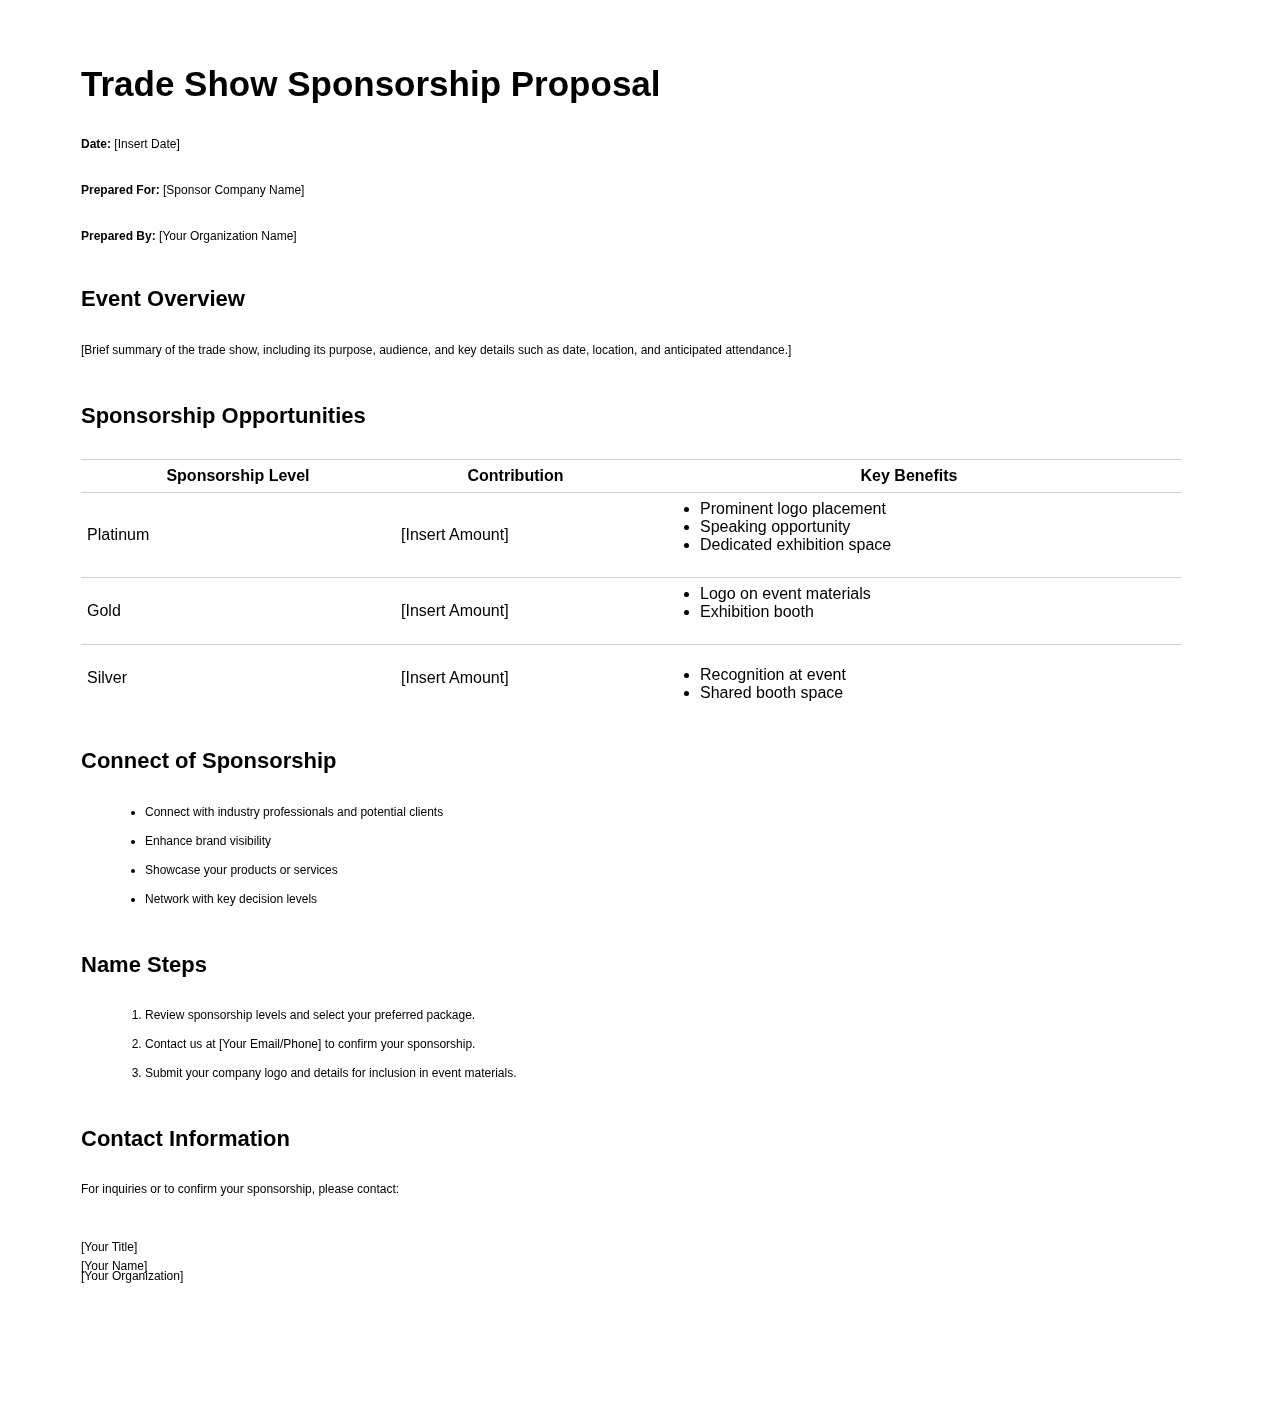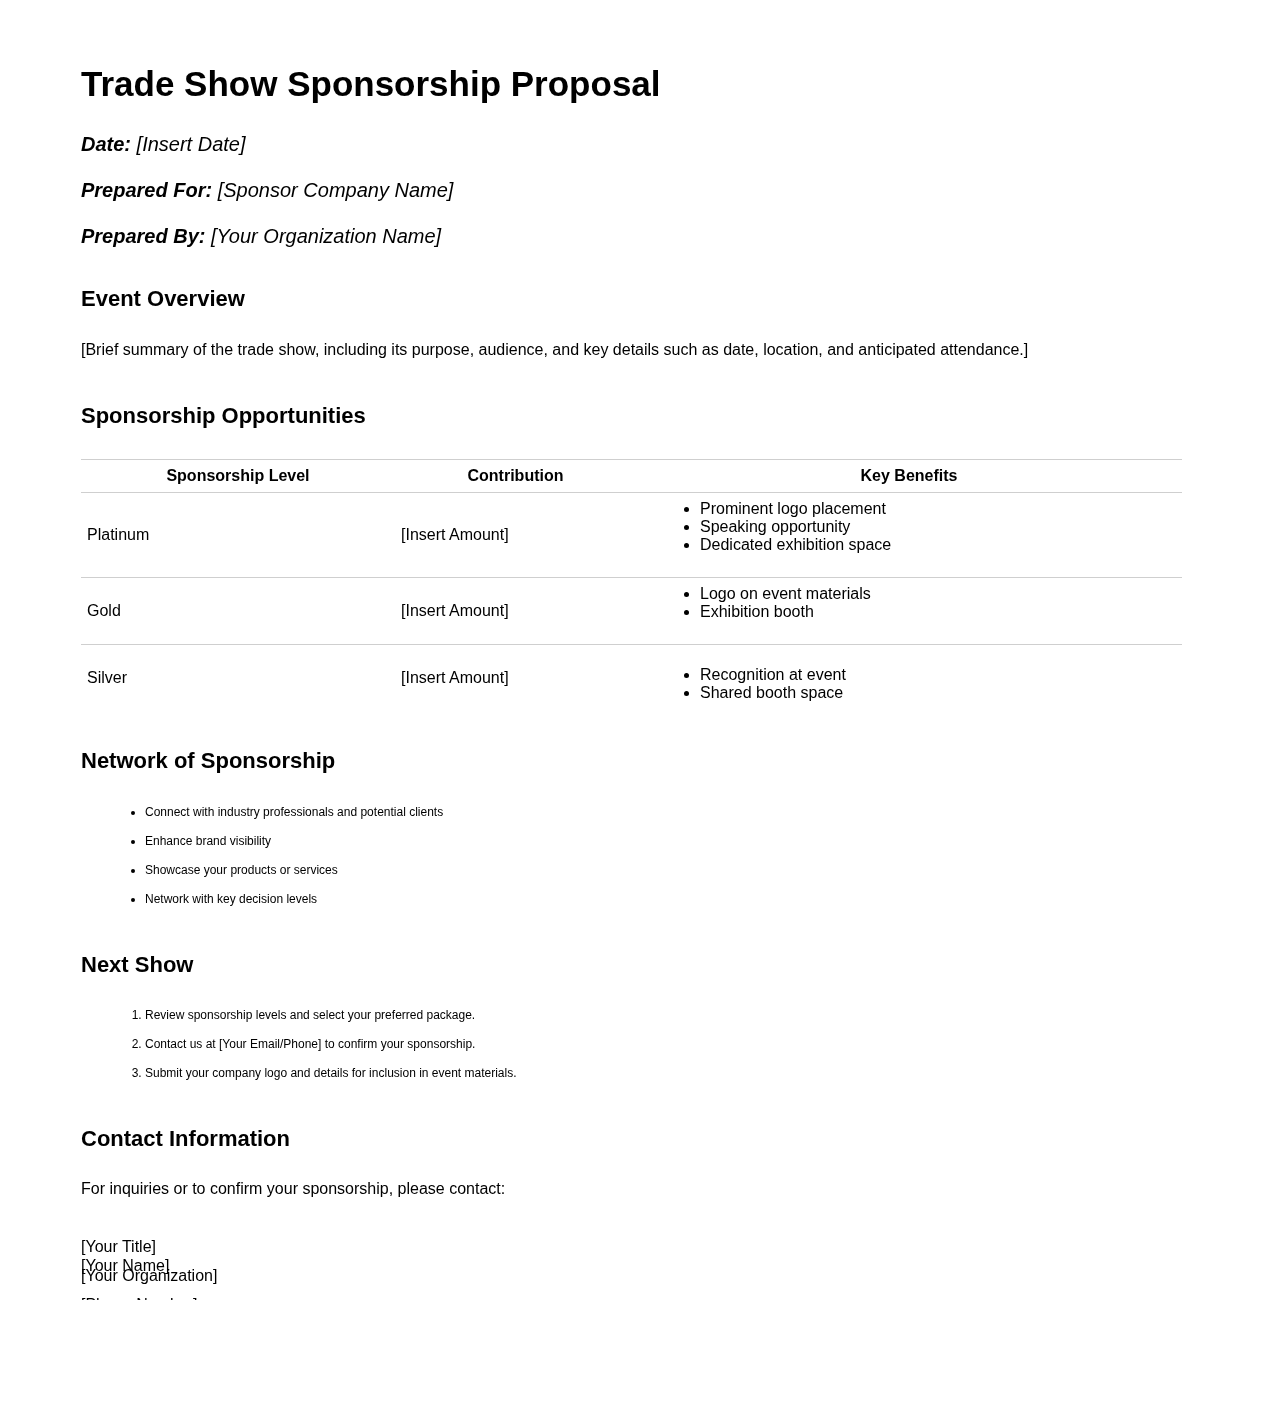--- a/index.html
+++ b/index.html
@@ -1,22 +1,22 @@
 <!DOCTYPE html>
 <html><head>
 <meta charset="utf-8">
 <style>
   html, body { margin:0; padding:0; background:#ffffff; }
   body { width:1263px; height:1402px; overflow:hidden; font-family:"Liberation Sans", sans-serif; color:#000; }
   .page { position:absolute; left:81px; top:0; width:1101px; height:1300px; overflow:hidden; }
   h1 { font-size:35px; font-weight:bold; margin:0; position:absolute; top:63px; left:0; line-height:42px; }
-  .meta { position:absolute; left:0; font-size:20px; line-height:20px;font-style:italic; }
+  .meta { position:absolute; left:0; font-size:12px; line-height:20px; }
   .meta b { font-weight:bold; }
   h2 { position:absolute; left:0; margin:0; font-size:22px; font-weight:bold; line-height:28px; }
-  p.txt { position:absolute; left:0; margin:0; font-size:16px; line-height:20px; }
+  p.txt { position:absolute; left:0; margin:0; font-size:12px; line-height:20px; }
   table { position:absolute; left:0; top:459px; width:1101px; border-collapse:collapse; font-size:16px; }
   th { text-align:center; font-weight:bold; padding:0 6px; height:32px; border-top:1px solid #cfcfcf; border-bottom:1px solid #cfcfcf; }
   td { padding:0 6px; vertical-align:middle; border-bottom:1px solid #cfcfcf; }
   tr.last td { border-bottom:none; }
   td ul { margin:0; padding-left:58px; list-style:disc; line-height:18px; }
   .list { position:absolute; left:0; margin:0; padding-left:64px; font-size:12px; }
   .list li { height:29px; line-height:20px; }
 </style>
 </head>
 <body>
@@ -69,29 +69,29 @@
         <td style="vertical-align:top;padding-top:21px">
           <ul>
             <li>Recognition at event</li>
             <li>Shared booth space</li>
           </ul>
         </td>
       </tr>
     </tbody>
   </table>
 
-  <h2 style="top:747px">Network of Sponsorship</h2>
+  <h2 style="top:747px">Connect of Sponsorship</h2>
   <ul class="list" style="top:802px;list-style:disc">
     <li>Connect with industry professionals and potential clients</li>
     <li>Enhance brand visibility</li>
     <li>Showcase your products or services</li>
     <li>Network with key decision levels</li>
   </ul>
 
-  <h2 style="top:951px">Next Show</h2>
+  <h2 style="top:951px">Name Steps</h2>
   <ol class="list" style="top:1005px">
     <li>Review sponsorship levels and select your preferred package.</li>
     <li>Contact us at [Your Email/Phone] to confirm your sponsorship.</li>
     <li>Submit your company logo and details for inclusion in event materials.</li>
   </ol>
 
   <h2 style="top:1125px">Contact Information</h2>
   <p class="txt" style="top:1179px">For inquiries or to confirm your sponsorship, please contact:</p>
   <p class="txt" style="top:1256px">[Your Name]</p>
   <p class="txt" style="top:1237px">[Your Title]</p>

